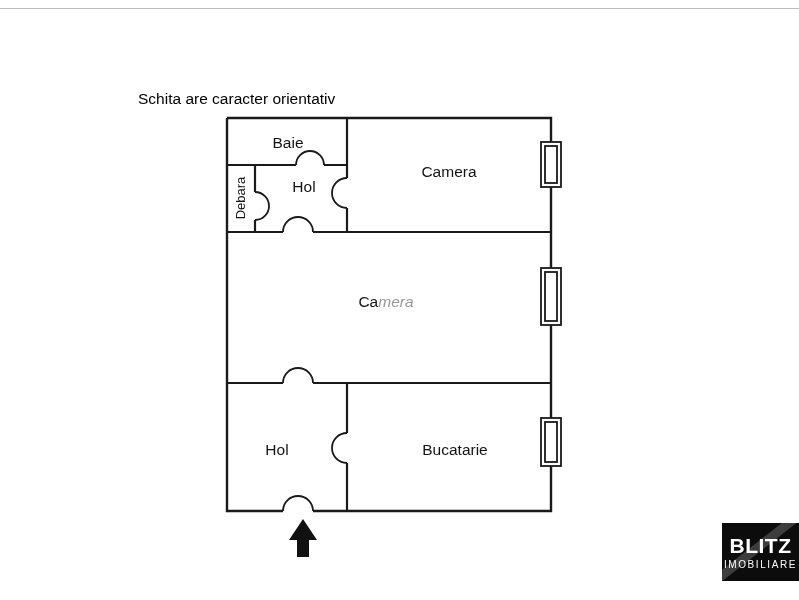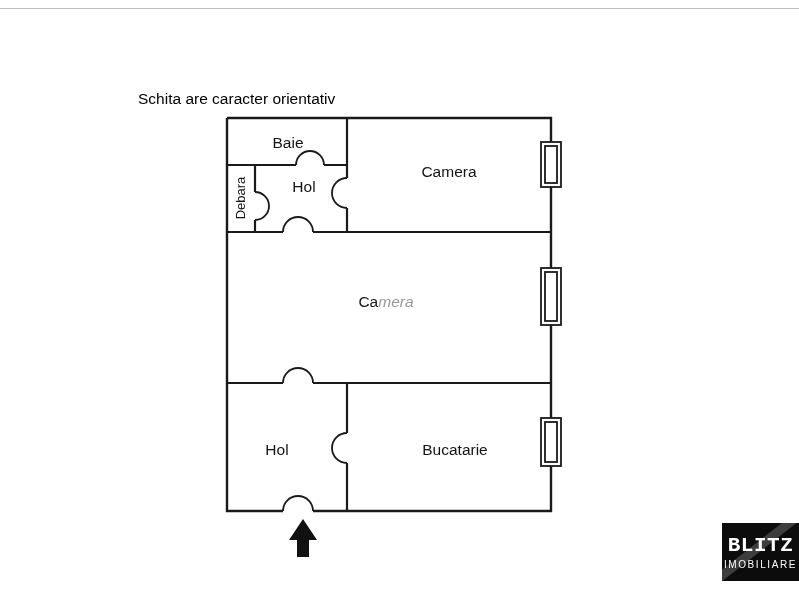--- a/index.html
+++ b/index.html
@@ -41,21 +41,21 @@
   }
   .logo .swoosh {
     position: absolute; width: 130px; height: 9px;
     background: #6d6d6d; opacity: 0.5;
     transform: rotate(-38deg);
     top: 16px; left: -24px;
   }
   .logo .brand {
     font-size: 21px; font-weight: bold;
     letter-spacing: 0.5px; line-height: 1;
-    position: relative; z-index: 1; font-family: Liberation Mono, monospace;
+    position: relative; z-index: 1;
   }
   .logo .tagline {
     font-size: 10px; letter-spacing: 1.6px;
     margin-top: 3px; position: relative; z-index: 1;
   }
 </style>
 </head>
 <body>
 
 <div class="top-rule"></div>

